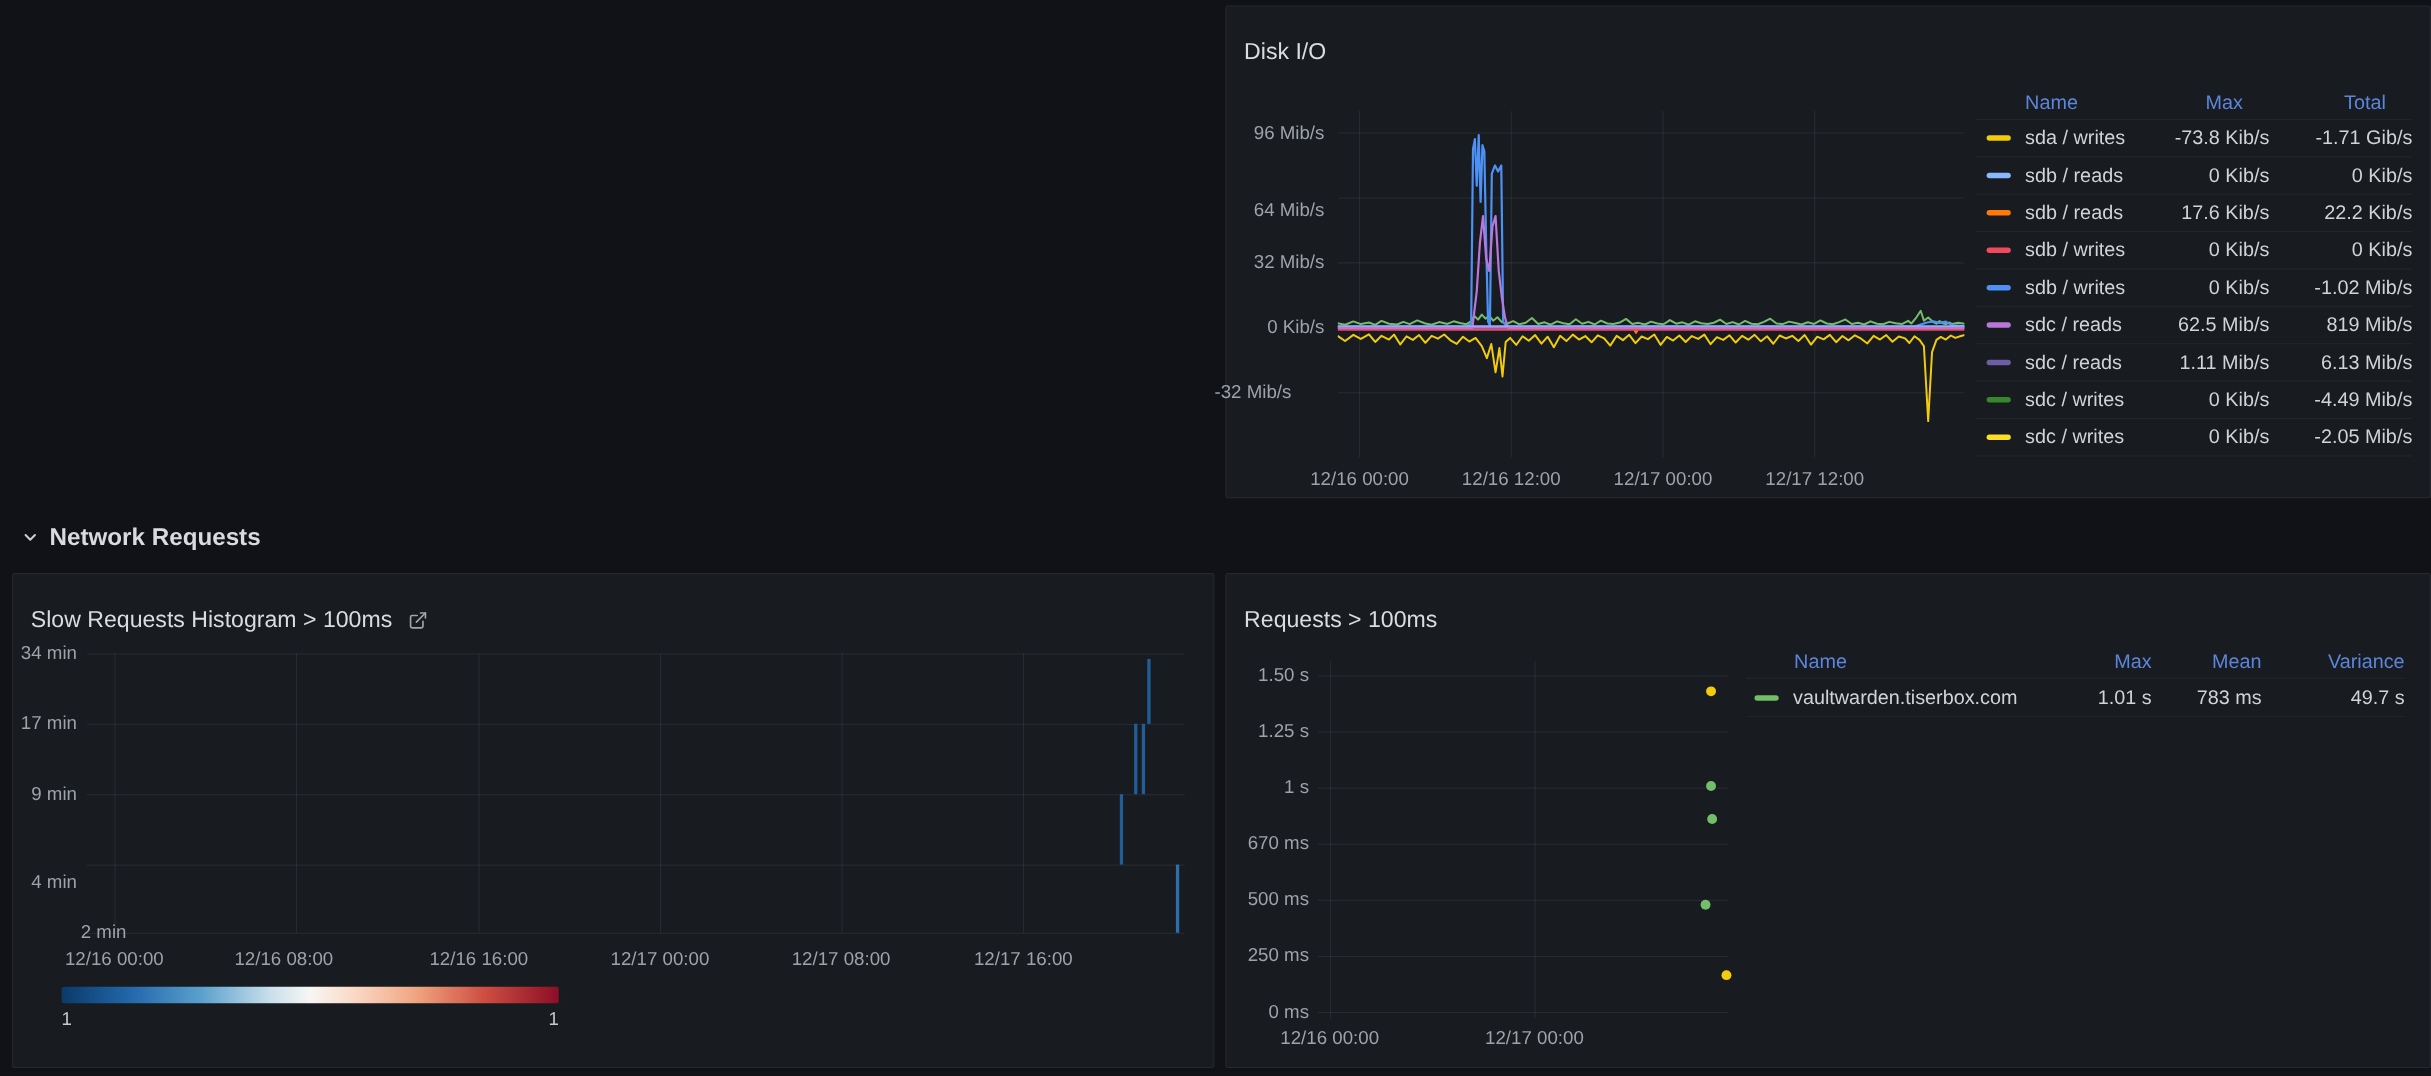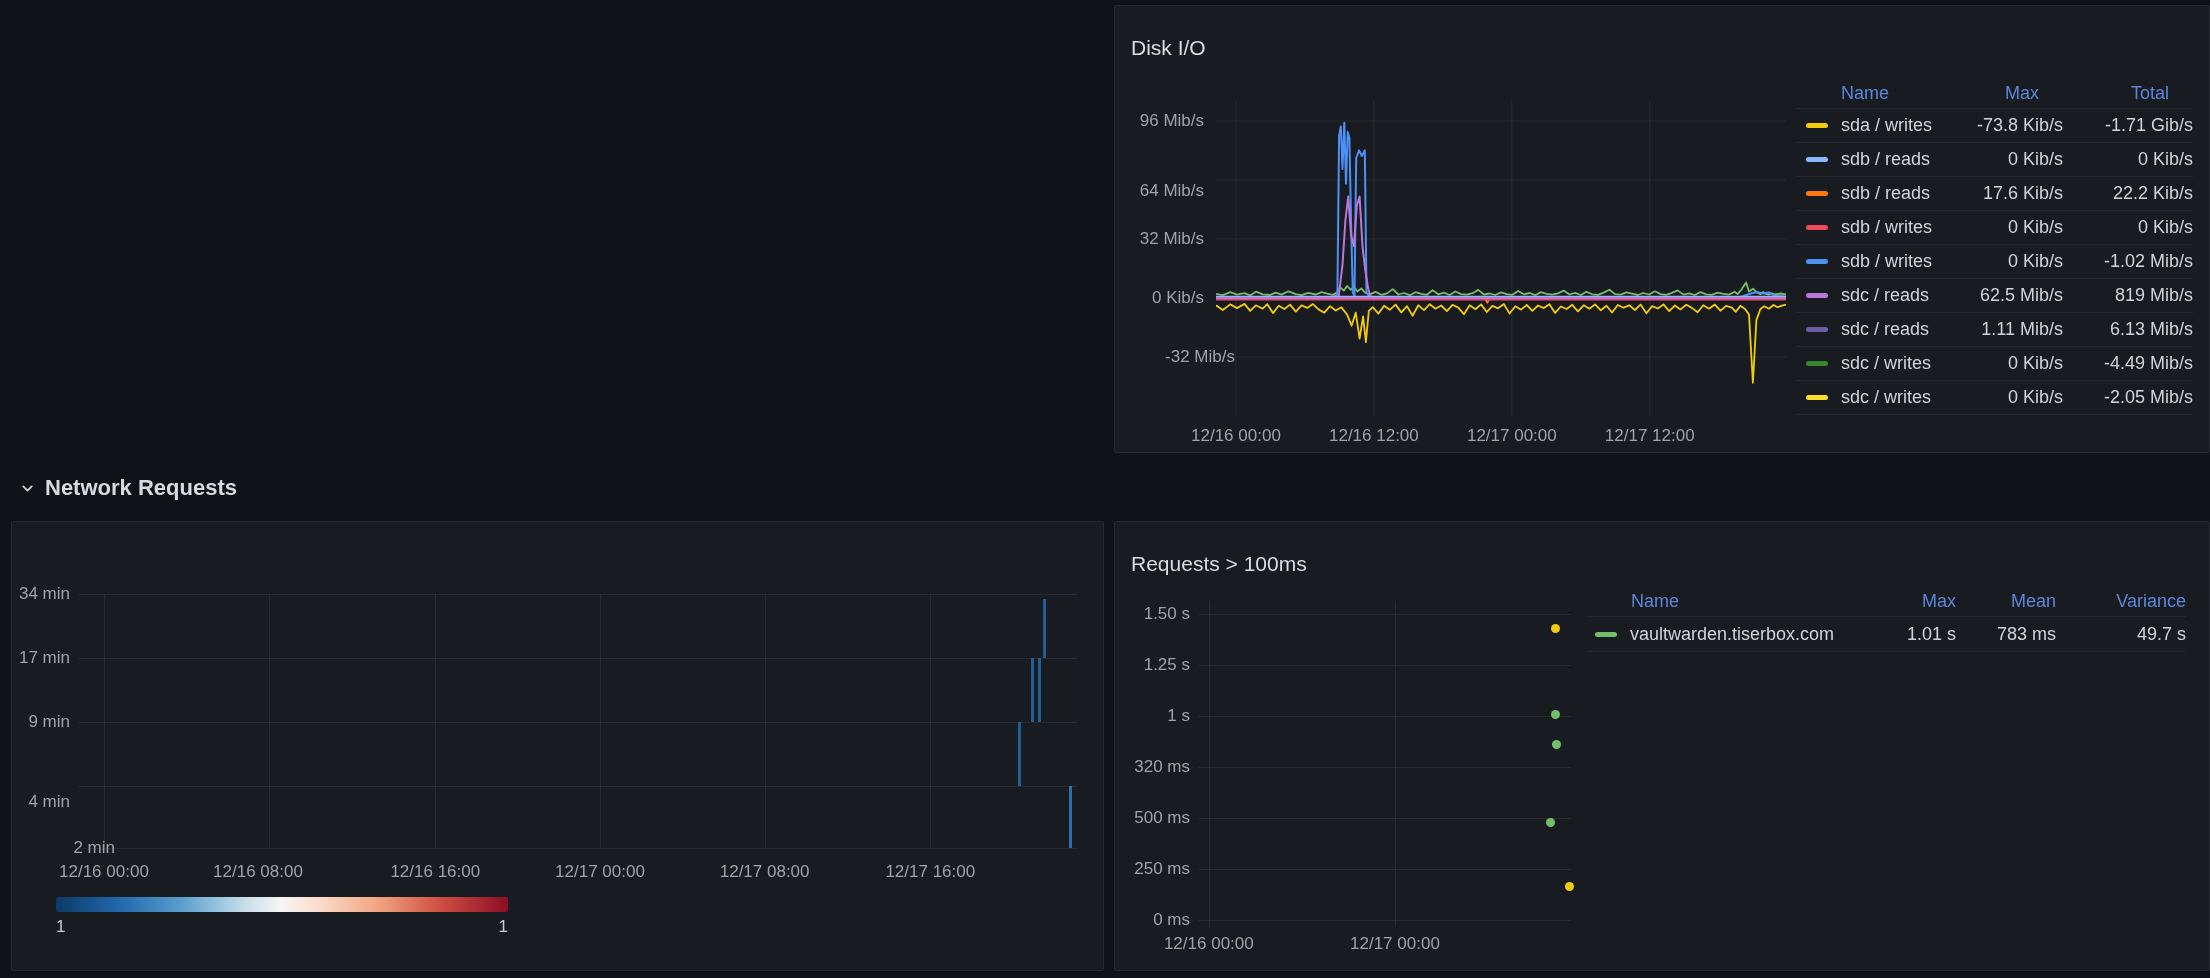--- a/index.html
+++ b/index.html
@@ -58,21 +58,21 @@
         <polyline points="0.0,195.5 570.0,195.5" fill="none" stroke="#8AB8FF" stroke-width="1.6" stroke-linejoin="round"></polyline>
         <polyline points="0.0,198.8 570.0,198.8" fill="none" stroke="#F2495C" stroke-width="1.6" stroke-linejoin="round"></polyline>
         <polyline points="0.0,197.0 570.0,197.0" fill="none" stroke="#B877D9" stroke-width="1.8" stroke-linejoin="round"></polyline>
       </svg>
   </div>
   <div id="disk-ylabels">
       <div class="axis-label ylab" style="width: 90px; right: 1005px; top: 104.918px;">96 Mib/s</div>
       <div class="axis-label ylab" style="width: 90px; right: 1005px; top: 175px;">64 Mib/s</div>
       <div class="axis-label ylab" style="width: 90px; right: 1005px; top: 222.951px;">32 Mib/s</div>
       <div class="axis-label ylab" style="width: 90px; right: 1005px; top: 281.967px;">0 Kib/s</div>
-      <div class="axis-label ylab" style="width: 90px; right: 974px; top: 340.984px; text-align: right;">-32 Mib/s</div>
+      <div class="axis-label ylab" style="width: 90px; right: 1035px; top: 340.984px; text-align: right;">-32 Mib/s</div>
     </div>
   <div id="disk-xlabels">
       <div class="axis-label xlab" style="width: 130px; left: 55.95px; top: 420px;">12/16 00:00</div>
       <div class="axis-label xlab" style="width: 130px; left: 193.89px; top: 420px;">12/16 12:00</div>
       <div class="axis-label xlab" style="width: 130px; left: 331.83px; top: 420px;">12/17 00:00</div>
       <div class="axis-label xlab" style="width: 130px; left: 469.77px; top: 420px;">12/17 12:00</div>
     </div>
   <div class="lgtable" id="disk-legend" style="left:681px;top:73px;width:397px;height:362px">
     <div class="lgrow lg-header">
       <div class="lg-name" style="padding-left:45px">Name</div>
@@ -159,20 +159,30 @@
 <div class="section-header">
   <span style="display:flex">
     <svg width="17" height="17" viewBox="0 0 24 24" fill="none" stroke="#CDCED3" stroke-width="2.6" stroke-linecap="round" stroke-linejoin="round">
         <polyline points="6 9 12 15 18 9"></polyline>
       </svg>
   </span>
   <span class="sh-label">Network Requests</span>
 </div>
 
 <section class="panel" id="hist-panel" style="left:11px;top:521px;width:1093px;height:450px">
+  <h2 class="panel-title">
+    <span>Slow Requests Histogram &gt; 100ms</span>
+    <span style="display:flex">
+      <svg width="18" height="18" viewBox="0 0 24 24" fill="none" stroke="#A2A5AB" stroke-width="2" stroke-linecap="round" stroke-linejoin="round">
+        <path d="M18 13v6a2 2 0 0 1-2 2H5a2 2 0 0 1-2-2V8a2 2 0 0 1 2-2h6"></path>
+          <polyline points="15 3 21 3 21 9"></polyline>
+          <line x1="10" y1="14" x2="21" y2="3"></line>
+      </svg>
+    </span>
+  </h2>
   <div class="plot" id="hist-plot" style="left:67px;top:72px;width:998px;height:254px">
       <div class="gridline-h" style="top: 0px;"></div>
       <div class="gridline-h" style="top: 64px;"></div>
       <div class="gridline-h" style="top: 128px;"></div>
       <div class="gridline-h" style="top: 192px;"></div>
       <div class="gridline-h" style="top: 254px;"></div>
       <div class="gridline-v" style="left: 25px;"></div>
       <div class="gridline-v" style="left: 189.6px;"></div>
       <div class="gridline-v" style="left: 356.3px;"></div>
       <div class="gridline-v" style="left: 521px;"></div>
@@ -221,21 +231,21 @@
       <div class="scatter-pt" style="left: 352.5px; top: 22.7px; background: rgb(242, 204, 12);"></div>
       <div class="scatter-pt" style="left: 352.5px; top: 109.4px; background: rgb(115, 191, 105);"></div>
       <div class="scatter-pt" style="left: 354.3px; top: 139px; background: rgb(115, 191, 105);"></div>
       <div class="scatter-pt" style="left: 347.6px; top: 216.6px; background: rgb(115, 191, 105);"></div>
       <div class="scatter-pt" style="left: 366.6px; top: 280.9px; background: rgb(242, 204, 12);"></div>
     </div>
   <div id="scatter-ylabels">
       <div class="axis-label ylab" style="width: 80px; left: -5px; top: 81.8612px;">1.50 s</div>
       <div class="axis-label ylab" style="width: 80px; left: -5px; top: 132.898px;">1.25 s</div>
       <div class="axis-label ylab" style="width: 80px; left: -5px; top: 183.934px;">1 s</div>
-      <div class="axis-label ylab" style="width: 80px; left: -5px; top: 234.97px;">320 ms</div>
+      <div class="axis-label ylab" style="width: 80px; left: -5px; top: 234.97px;">670 ms</div>
       <div class="axis-label ylab" style="width: 80px; left: -5px; top: 286.007px;">500 ms</div>
       <div class="axis-label ylab" style="width: 80px; left: -5px; top: 337.043px;">250 ms</div>
       <div class="axis-label ylab" style="width: 80px; left: -5px; top: 388.08px;">0 ms</div>
     </div>
   <div id="scatter-xlabels">
       <div class="axis-label xlab" style="width: 140px; left: 23.817px; top: 412px;">12/16 00:00</div>
       <div class="axis-label xlab" style="width: 140px; left: 209.944px; top: 412px;">12/17 00:00</div>
     </div>
   <div class="lgtable" id="scatter-legend" style="left:472px;top:65px;width:599px">
     <div class="lgrow lg-header">

